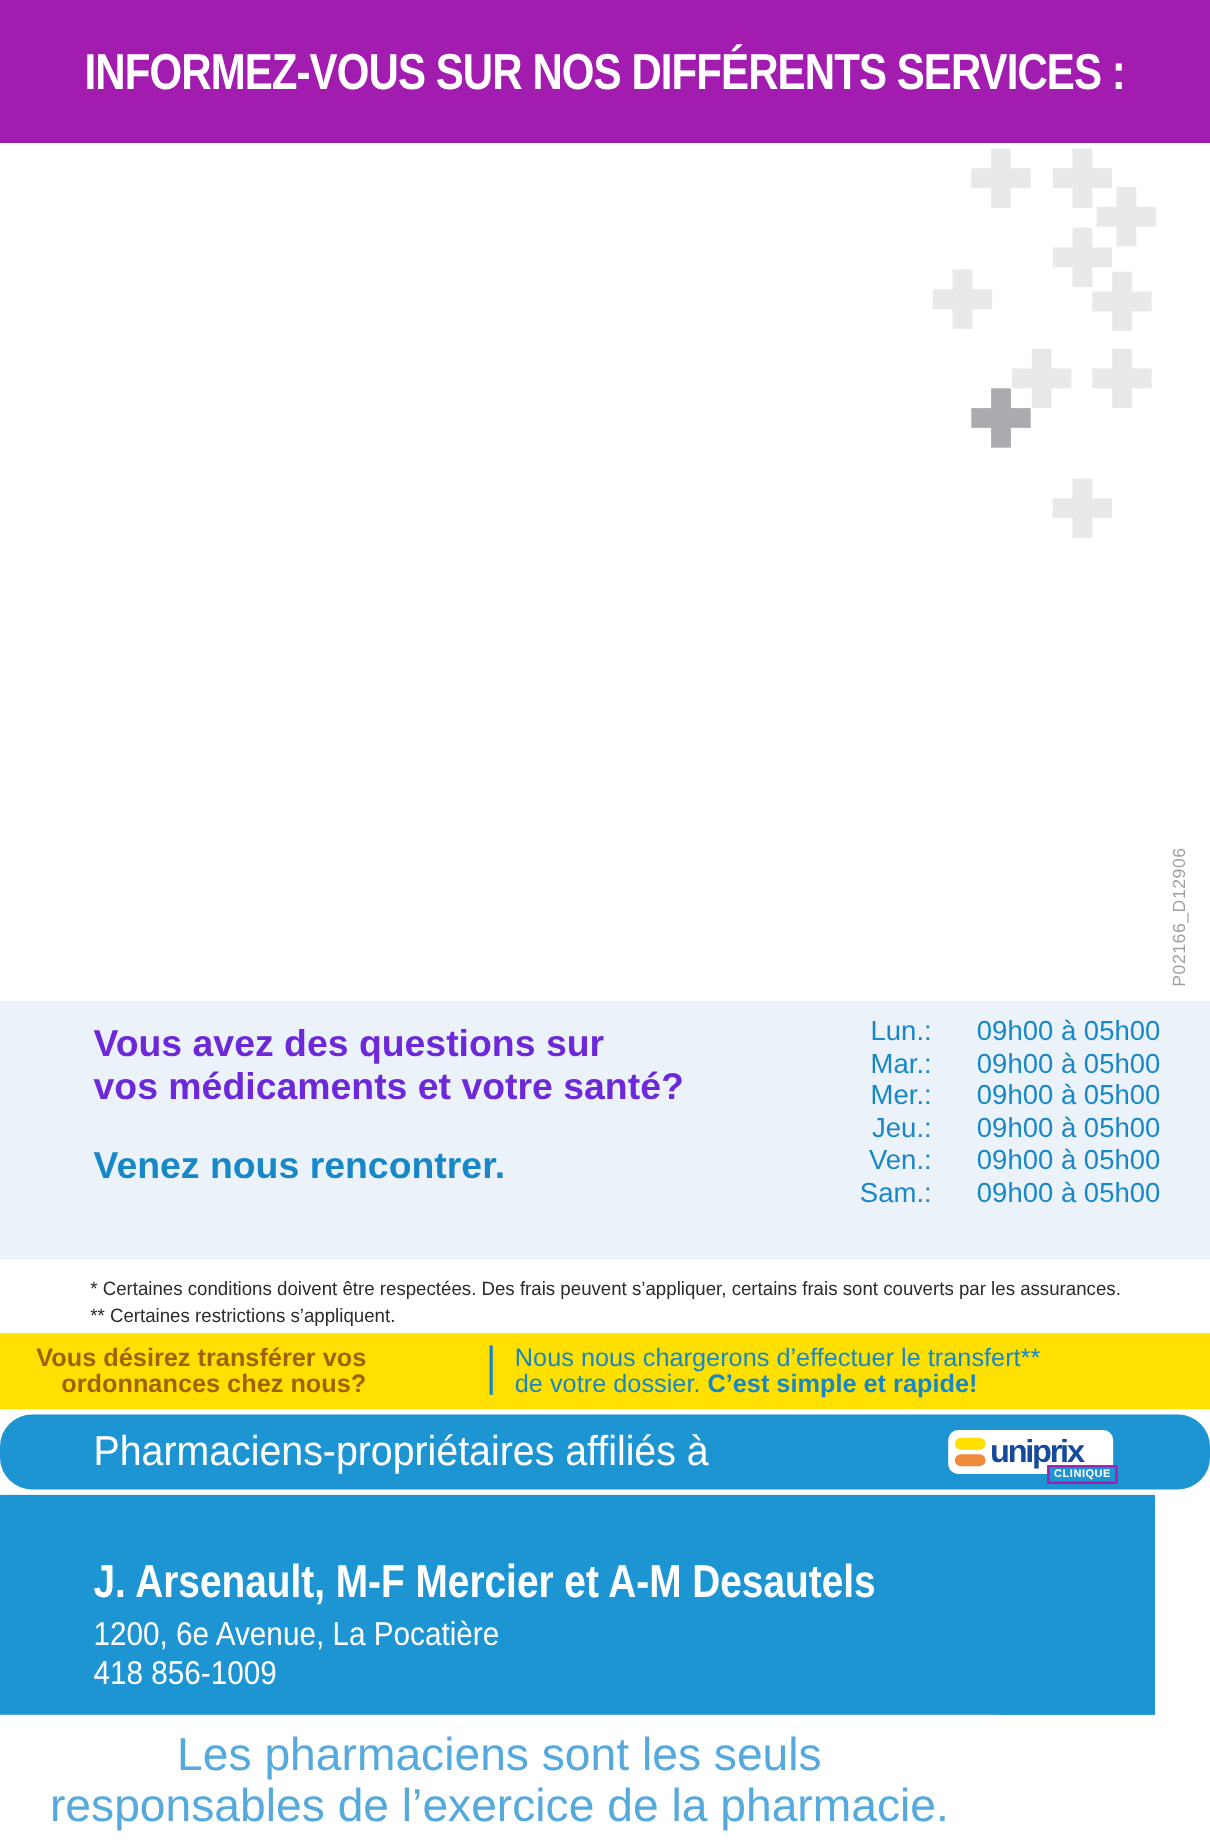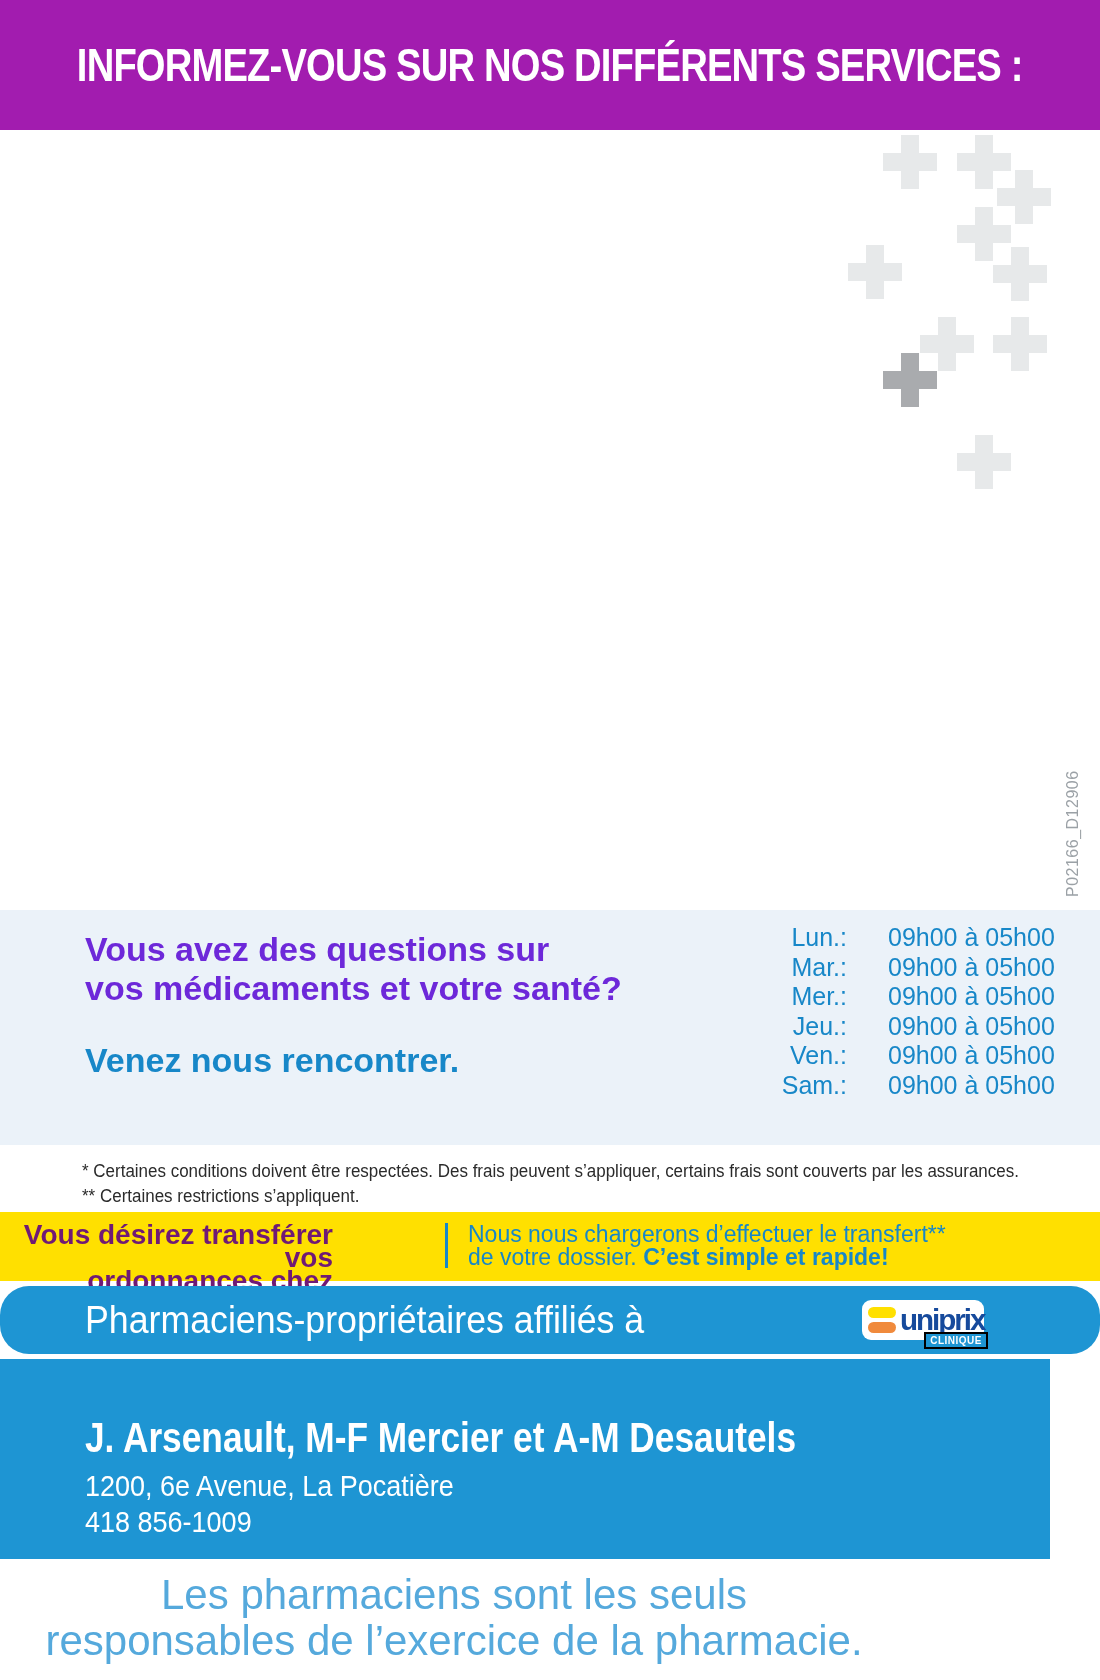--- a/index.html
+++ b/index.html
@@ -42,38 +42,38 @@
   .sched-day{width:102px;text-align:right;}
   .sched-hours{margin-left:20px;}
 
   
   .footnotes{left:82px;top:1159px;color:#2B2B2B;font-size:17.5px;line-height:25px;
     transform:scaleX(0.97);transform-origin:left top;white-space:nowrap;}
 
   
   .transfer-bar{left:0;top:1212px;width:1100px;height:69px;background:#FFE000;}
   .t-left{position:absolute;left:0;top:11px;width:333px;text-align:right;
-    color:#701a75;font-weight:bold;font-size:28px;line-height:23px;}
+    color:#a16207;font-weight:bold;font-size:23px;line-height:23px;}
   .t-divider{position:absolute;left:445px;top:11px;width:3px;height:45px;background:#1787C8;}
   .t-right{position:absolute;left:468px;top:11px;color:#1787C8;font-size:23px;line-height:23px;white-space:nowrap;}
   .t-right strong{font-weight:bold;}
 
   
   .affiliation-bar{left:0;top:1286px;width:1100px;height:68px;background:#1E95D3;border-radius:29px;}
   .affiliation-label{position:absolute;left:85px;top:50%;transform:translateY(-50%) scaleX(0.94);
     transform-origin:left center;color:#ffffff;font-size:38px;white-space:nowrap;}
-  .uniprix-logo{position:absolute;left:862px;top:14px;width:122px;height:40px;
+  .uniprix-logo{position:absolute;left:862px;top:14px;width:150px;height:40px;
     background:#ffffff;border-radius:9px;display:flex;align-items:center;padding:0 6px;box-sizing:border-box;text-align:right;}
   .logo-bars{display:flex;flex-direction:column;gap:4px;margin-right:4px;}
   .logo-bar{width:28px;height:11px;border-radius:6px;}
   .logo-bar-yellow{background:#FFE000;}
   .logo-bar-orange{background:#F08A3C;}
   .logo-word{color:#164A9C;font-weight:bold;font-size:29px;letter-spacing:-2px;
     transform:scaleX(1.02);transform-origin:left center;line-height:1;}
-  .logo-sub{position:absolute;right:-4px;bottom:-9px;background:#1E95D3;border:2px solid #000000;
+  .logo-sub{position:absolute;right:-4px;bottom:-9px;background:#1E95D3;border:2px solid #a21caf;
     color:#ffffff;font-size:10px;font-weight:bold;letter-spacing:0.5px;padding:1px 4px;line-height:11px;}
 
   
   .contact-section{left:0;top:1359px;width:1050px;height:200px;background:#1E95D3;color:#ffffff;}
   .contact-name{position:absolute;left:85px;top:55px;font-weight:bold;font-size:42px;
     transform:scaleX(0.84);transform-origin:left top;white-space:nowrap;}
   .contact-address{position:absolute;left:85px;top:110px;font-size:30px;
     transform:scaleX(0.9);transform-origin:left top;white-space:nowrap;}
   .contact-phone{position:absolute;left:85px;top:146px;font-size:30px;
     transform:scaleX(0.9);transform-origin:left top;white-space:nowrap;}

